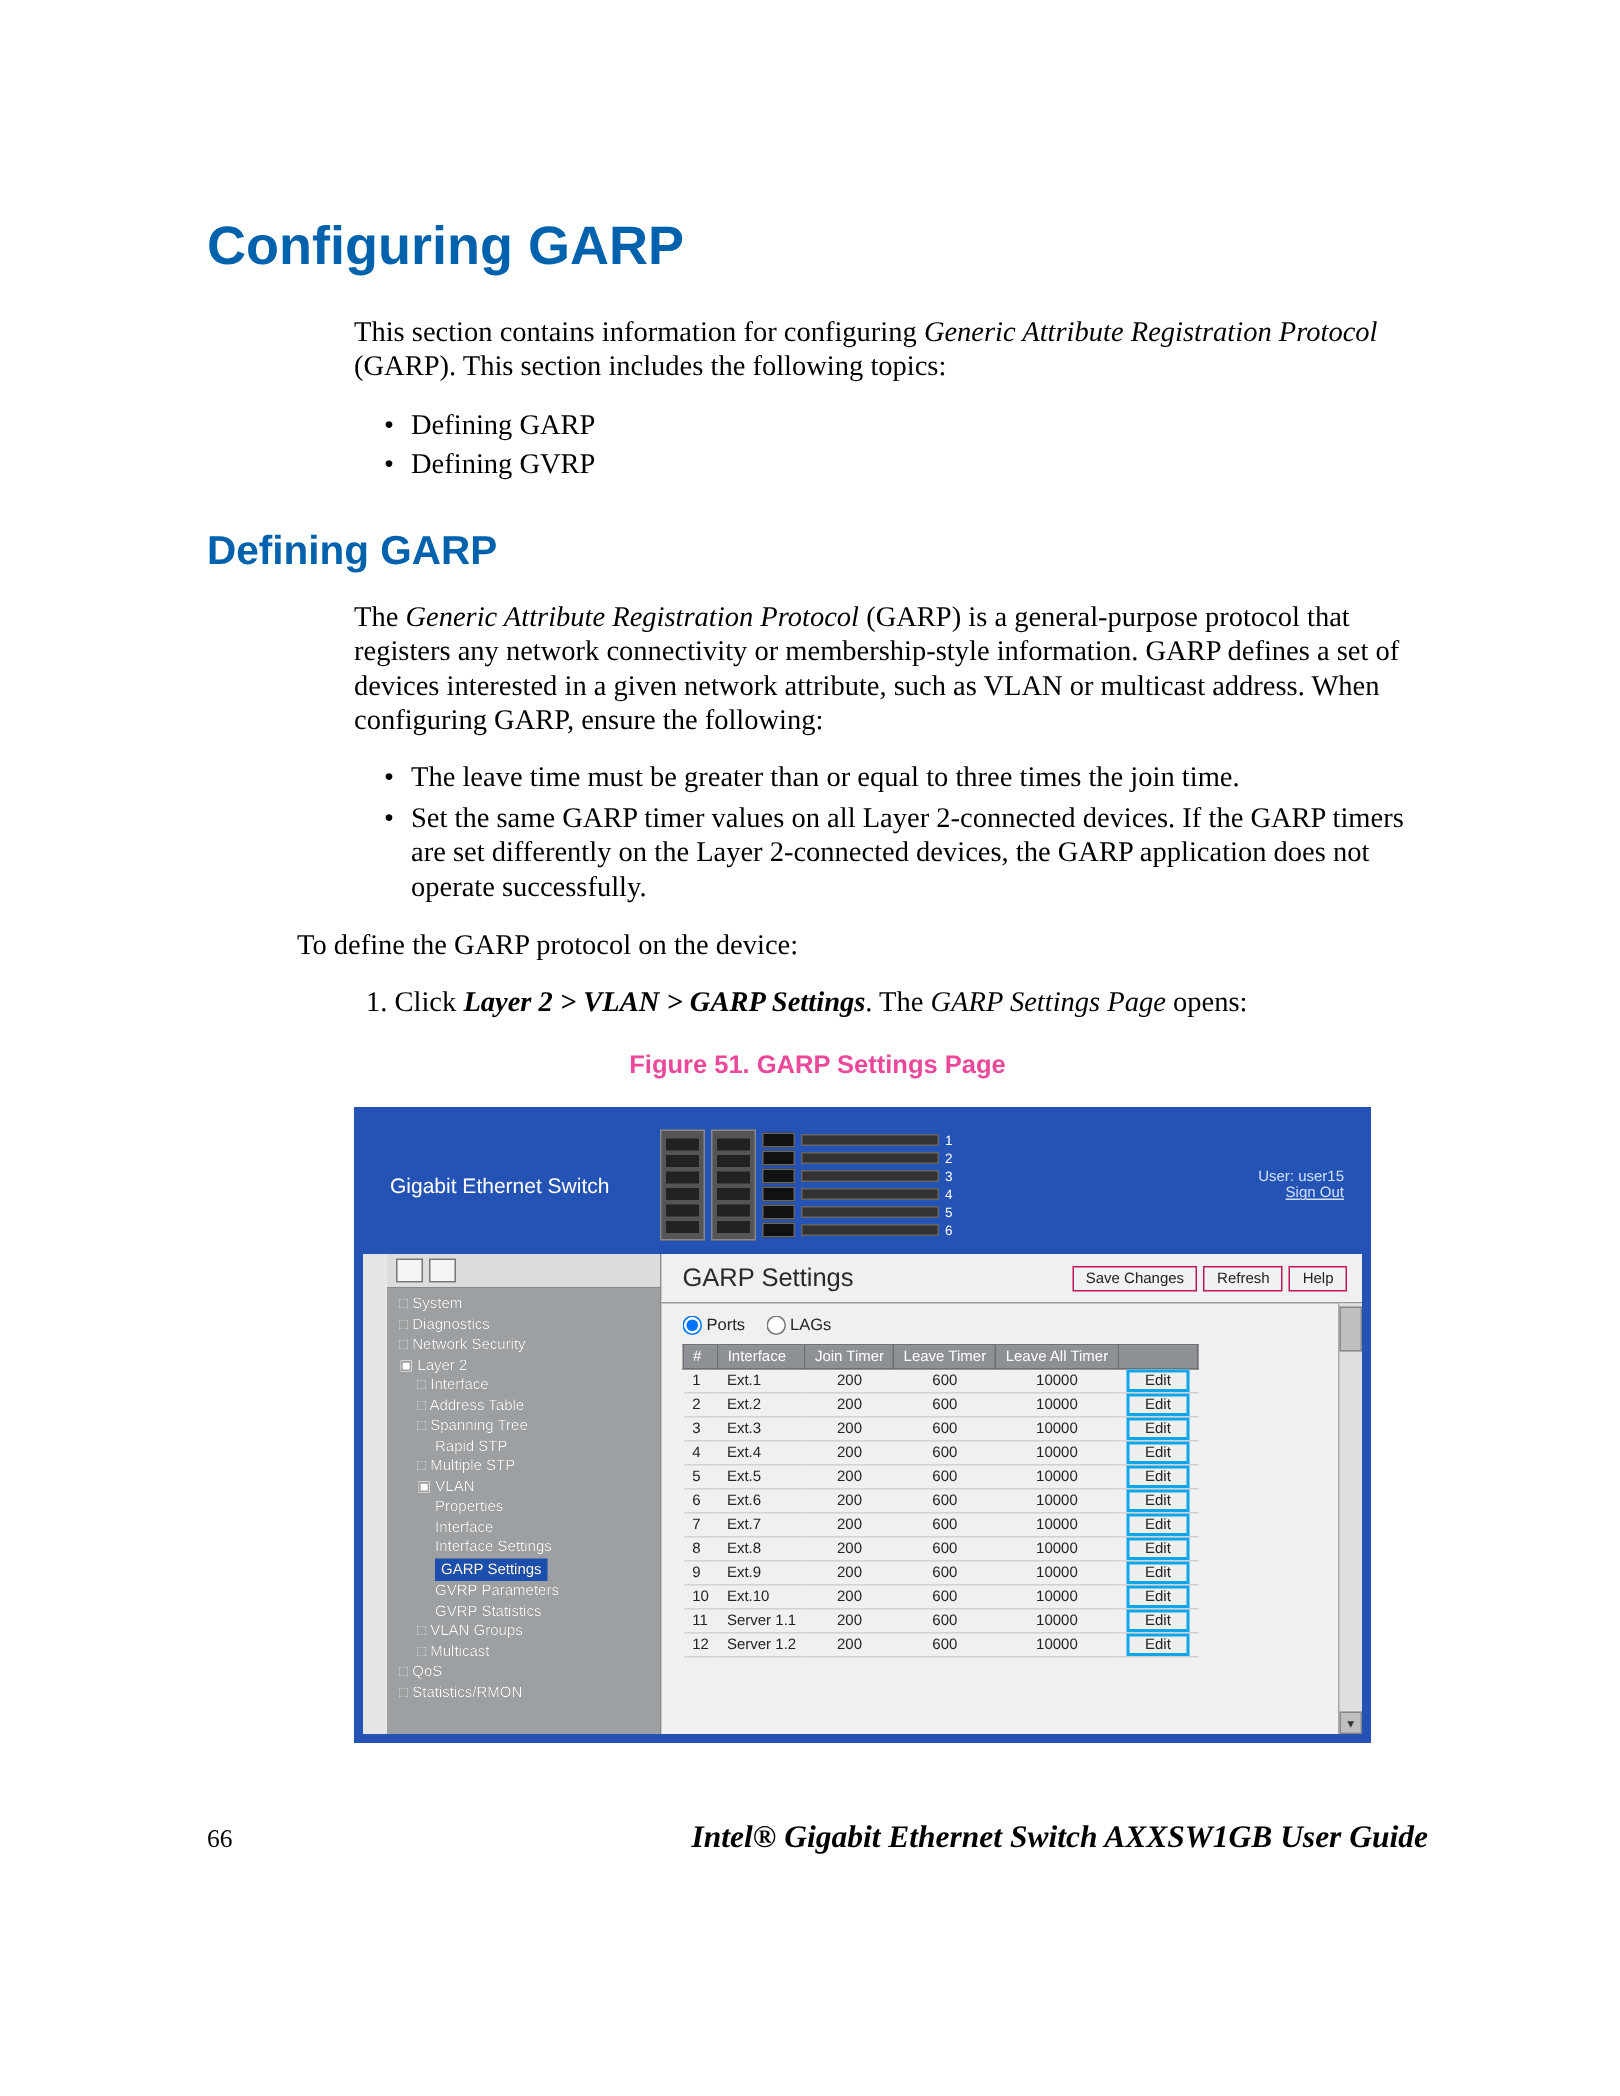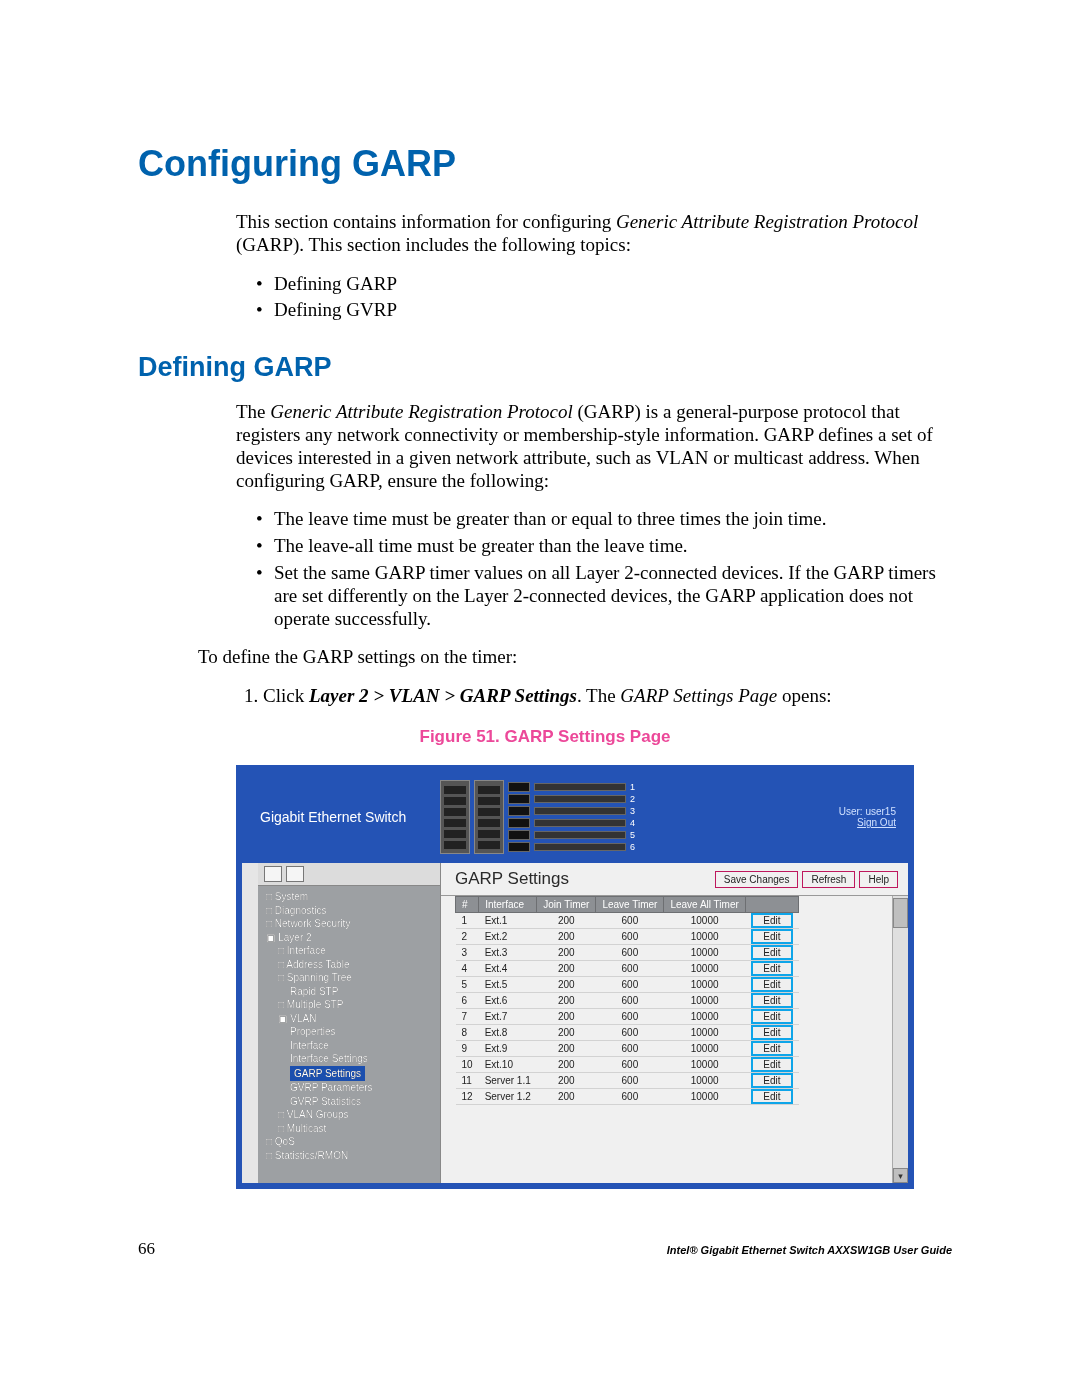--- a/index.html
+++ b/index.html
@@ -80,21 +80,21 @@
   table.garp td { border-bottom: 1px solid #d2d2d2; padding: 2px 6px; text-align: left; white-space: nowrap; }
   table.garp td.c { text-align: center; }
   .editbtn { font-size: 10px; background: #efefef; border: 2px solid #0ea5e9; padding: 0 10px; color: #222; }
   .scroll { position: absolute; right: 0; top: 0; bottom: 0; width: 15px; background: #dfdfdf; border-left: 1px solid #aaa; }
   .scroll .th { width: 13px; height: 28px; background: #bfbfbf; border: 1px solid #888; position: absolute; top: 2px; left: 0; }
   .scroll .arrb { width: 13px; height: 13px; background: #bfbfbf; border: 1px solid #888; position: absolute; bottom: 0; left: 0; display:flex; align-items:center; justify-content:center; font-size:9px; color:#333;}
   .content-scroll-area { position: relative; flex: 1; }
 
   .footer { display: flex; justify-content: space-between; align-items: baseline; margin-top: 50px; font-size: 17px; }
   .footer .pg { }
-  .footer .doc { font-style: italic; font-weight: bold; font-family: Liberation Sans, sans-serif; font-size: 11px; }
+  .footer .doc { font-style: italic; font-weight: bold; font-family: Liberation Serif, serif; font-size: 21px; }
 </style>
 </head>
 <body>
 
 <div class="page">
   <div class="h1">Configuring GARP</div>
 
   <p class="body-text body-text-indent">
     <span>This section contains information for configuring </span><span class="italic">Generic Attribute Registration Protocol</span><span> (GARP). This section includes the following topics:</span>
   </p>
@@ -103,25 +103,24 @@
       <li>Defining GVRP</li>
     </ul>
 
   <div class="h2">Defining GARP</div>
 
   <p class="body-text body-text-indent">
     <span>The </span><span class="italic">Generic Attribute Registration Protocol</span><span> (GARP) is a general-purpose protocol that registers any network connectivity or membership-style information. GARP defines a set of devices interested in a given network attribute, such as VLAN or multicast address. When configuring GARP, ensure the following:</span>
   </p>
   <ul class="bullets" id="rule-bullets">
       <li>The leave time must be greater than or equal to three times the join time.</li>
-      <li>The leave-all time must be greater than the leave time.</li>
       <li>Set the same GARP timer values on all Layer 2-connected devices. If the GARP timers are set differently on the Layer 2-connected devices, the GARP application does not operate successfully.</li>
     </ul>
 
-  <p class="body-text" style="margin-left:60px">To define the GARP settings on the timer:</p>
+  <p class="body-text" style="margin-left:60px">To define the GARP protocol on the device:</p>
   <ol class="steps">
     <li>
       <span>Click </span><span class="bold">Layer 2 &gt; VLAN &gt; GARP Settings</span><span>. The </span><span class="italic">GARP Settings Page</span><span> opens:</span>
     </li>
   </ol>
 
   <div class="figcap">Figure 51. GARP Settings Page</div>
 
   <div class="shot">
     <div class="shot-header">
@@ -216,20 +215,24 @@
         <div class="content-top">
           <div class="content-title">GARP Settings</div>
           <div class="btnrow">
             <span class="winbtn">Save Changes</span>
             <span class="winbtn">Refresh</span>
             <span class="winbtn">Help</span>
           </div>
         </div>
         <div class="divider"></div>
         <div class="content-scroll-area">
+          <div class="radios">
+            <label><input type="radio" checked="" style=""><span>Ports</span></label>
+            <label><input type="radio" style=""><span>LAGs</span></label>
+          </div>
           <div class="tbl-wrap">
             <table class="garp">
               <thead>
                   <tr id="thead-row">
                     <th>#</th>
                     <th>Interface</th>
                     <th>Join Timer</th>
                     <th>Leave Timer</th>
                     <th>Leave All Timer</th>
                     <th></th>

